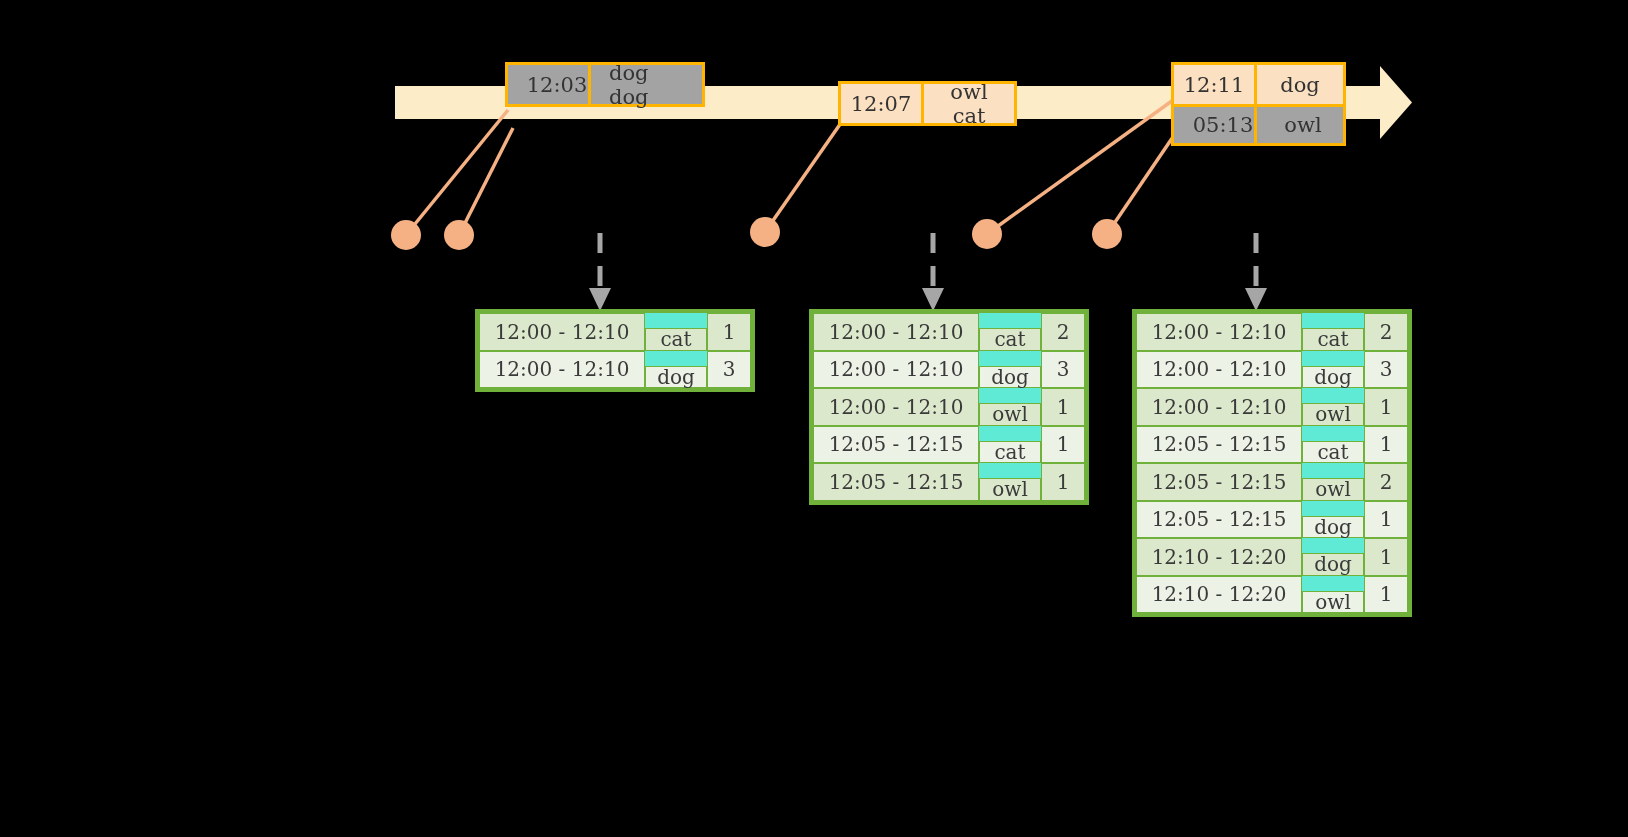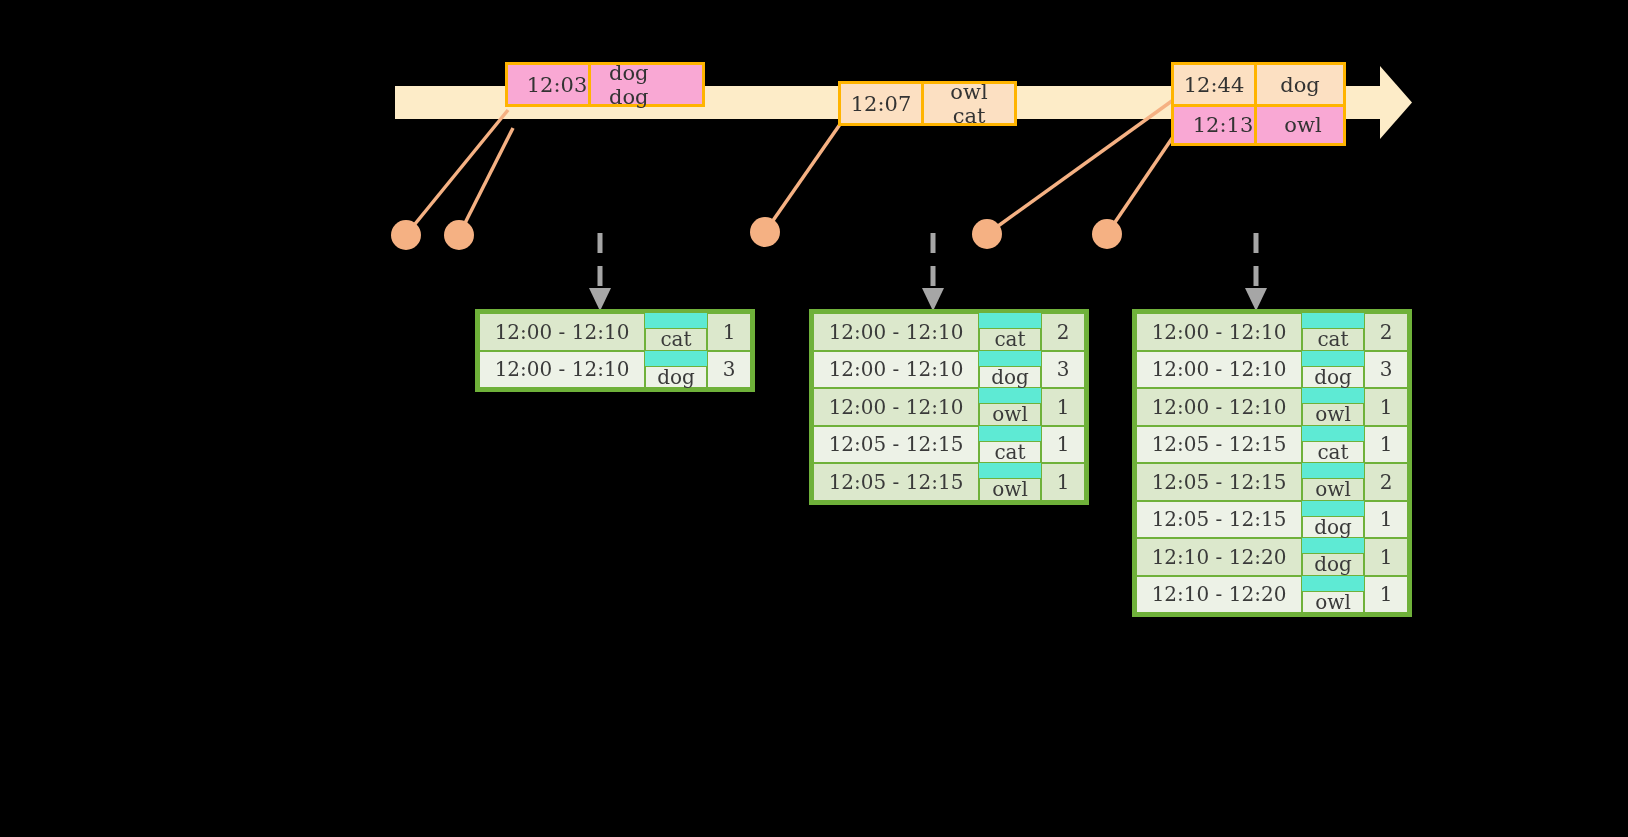--- a/index.html
+++ b/index.html
@@ -48,21 +48,21 @@
   }
   .evt-row + .evt-row {
     border-top: 3px solid #FFB400;
   }
   .evt-row.shade .evt-time,
   .evt-row.shade .evt-words {
     background: #FCE0C2;
   }
   .evt-row.plain .evt-time,
   .evt-row.plain .evt-words {
-    background: #f9a8d4;
+    background: #a3a3a3;
     padding-left: 18px;
   }
   .evt-time {
     width: 83px;
     box-sizing: border-box;
     border-right: 3px solid #FFB400;
     display: flex;
     align-items: center;
     justify-content: center;
     color: #333333;
@@ -166,25 +166,25 @@
 
   <div class="evt-group" style="left:838px; top:81px; width:179px;text-align:center;">
     <div class="evt-row shade">
       <div class="evt-time">12:07</div>
       <div class="evt-words">owl cat</div>
     </div>
   </div>
 
   <div class="evt-group" style="left:1171px; top:62px; width:175px;">
     <div class="evt-row shade">
-      <div class="evt-time">12:44</div>
+      <div class="evt-time">12:11</div>
       <div class="evt-words">dog</div>
     </div>
     <div class="evt-row plain">
-      <div class="evt-time">12:13</div>
+      <div class="evt-time">05:13</div>
       <div class="evt-words">owl</div>
     </div>
   </div>
 
   <div class="res-table" id="res-1" style="left:475px; top:309px;">
       <div class="res-row shade">
         <div class="res-cell c-window">12:00 - 12:10</div>
         <div class="res-cell c-word">cat</div>
         <div class="res-cell c-count">1</div>
       </div>

